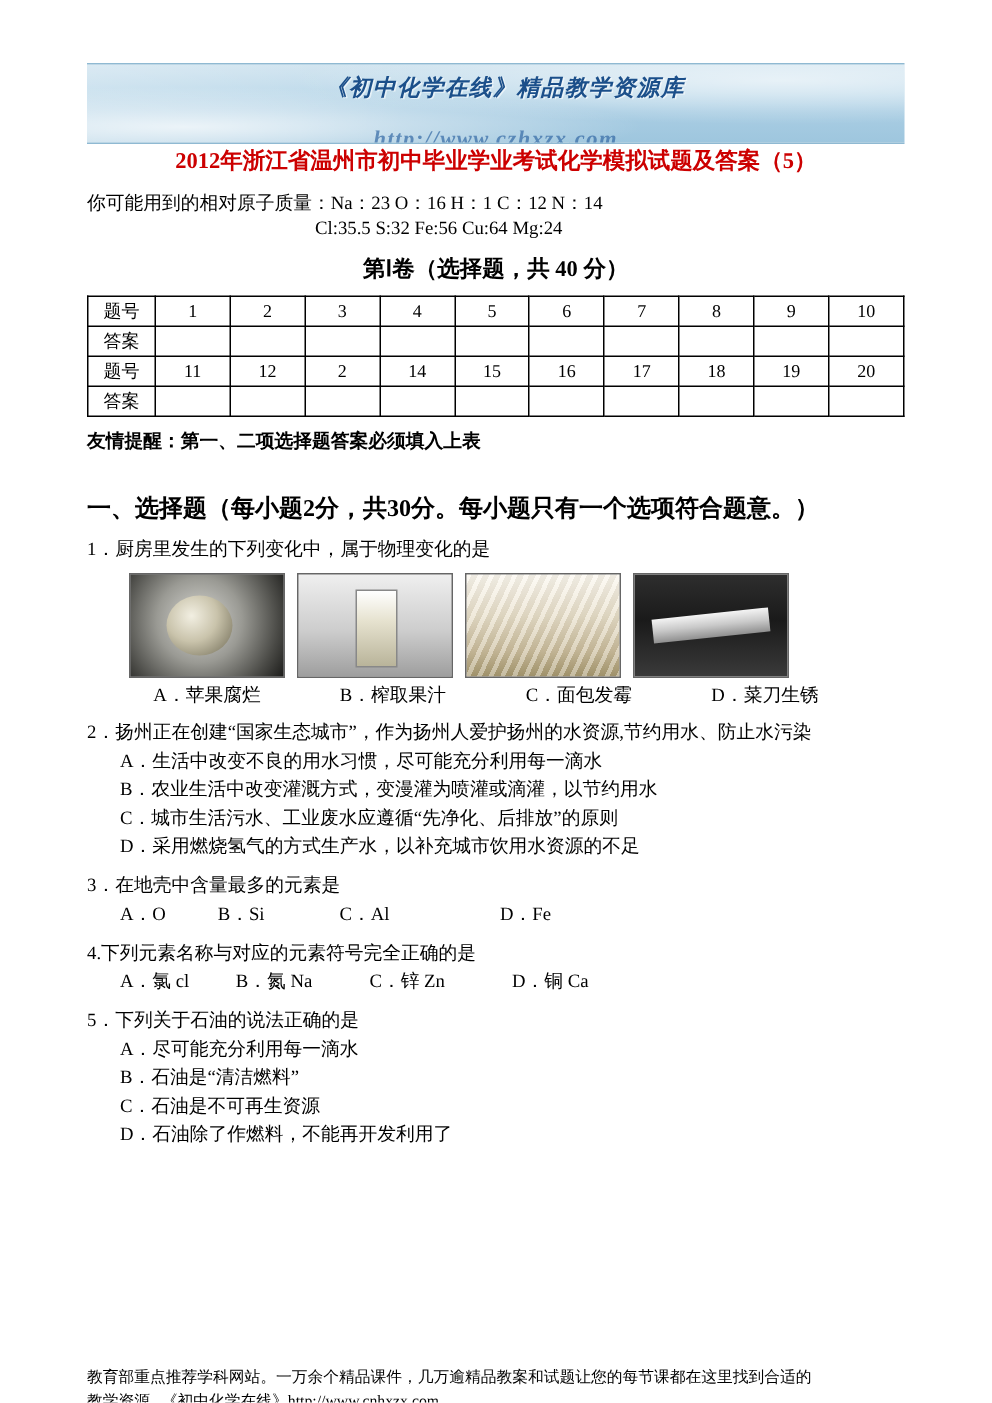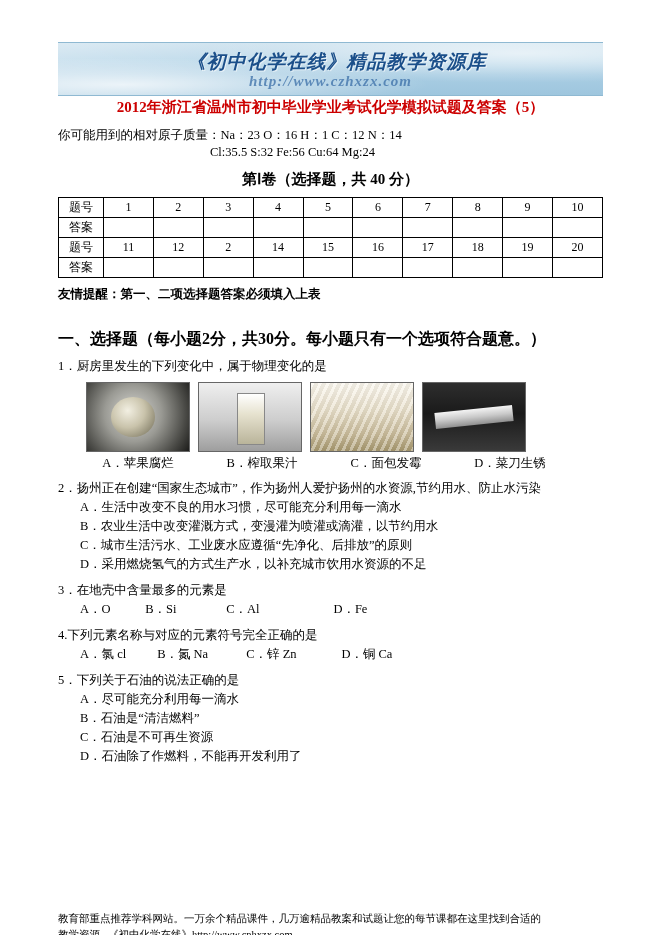--- a/index.html
+++ b/index.html
@@ -25,27 +25,27 @@
   .banner:before{
     content:"";position:absolute;left:0;top:0;width:100%;height:100%;
     background:
       radial-gradient(ellipse at 12% 80%, rgba(255,255,255,.75) 0%, rgba(255,255,255,0) 45%),
       radial-gradient(ellipse at 85% 20%, rgba(255,255,255,.6) 0%, rgba(255,255,255,0) 50%),
       linear-gradient(110deg, rgba(255,255,255,.25) 0%, rgba(255,255,255,0) 40%);
   }
   .banner-title{
     position:absolute;left:12px;right:0;top:6px;text-align:center;
     font-family:"Liberation Serif", serif;
-    font-size:19px;font-weight:bold;font-style:italic;
+    font-size:15px;font-weight:bold;font-style:italic;
     color:#1b4f8a;
     letter-spacing:1px;
     text-shadow:1px 1px 0 rgba(255,255,255,.6);
   }
   .banner-url{
-    position:absolute;left:0;right:0;top:30px;text-align:center;
+    position:absolute;left:0;right:0;top:42px;text-align:center;
     font-family:"Liberation Serif", serif;
     font-size:15px;font-style:italic;font-weight:bold;
     color:#3b6fa8;opacity:.75;
     letter-spacing:1px;
   }
 
   
   .doc-title{
     margin-top:2px;
     text-align:center;

